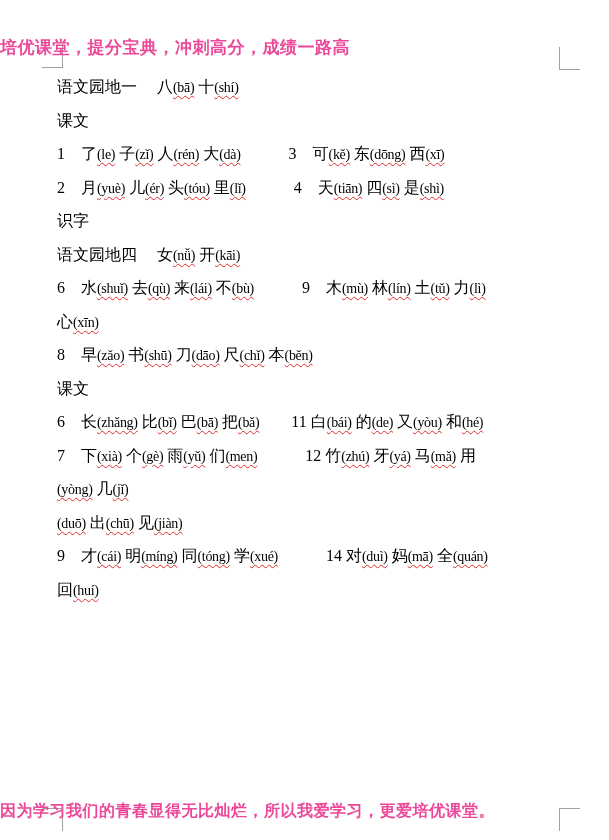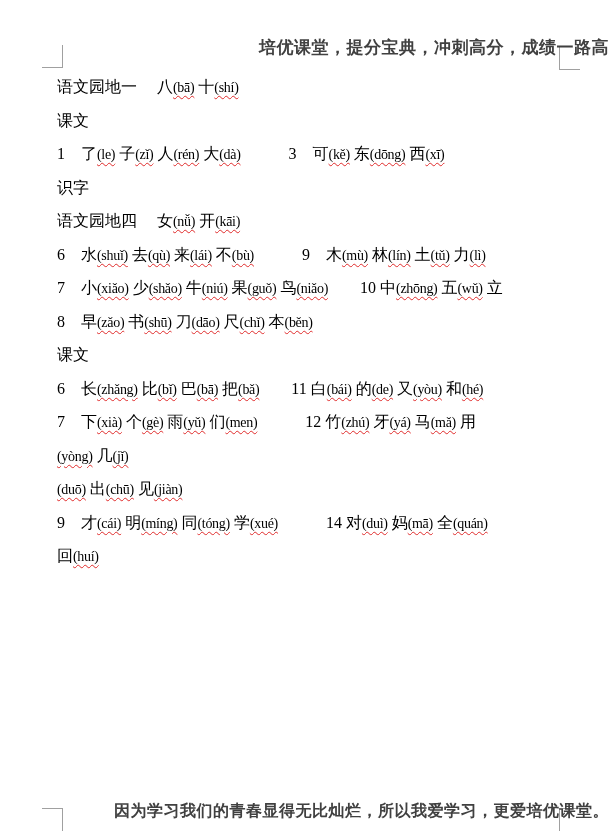--- a/index.html
+++ b/index.html
@@ -13,23 +13,23 @@
     height: 840px;
     background: #ffffff;
     overflow: hidden;
     font-family: "Liberation Serif", "DejaVu Serif", serif;
     color: #000000;
   }
   .slogan {
     position: absolute;
     left: 0;
     width: 100%;
-    text-align: right;
+    text-align: left;
     font-weight: bold;
-    color: #404040;
+    color: #ec4899;
     font-family: "Liberation Sans", "DejaVu Sans", sans-serif;
   }
   .slogan.header { top: 36px; font-size: 17px; letter-spacing: 0.5px; }
   .slogan.footer { top: 801px; font-size: 16px; letter-spacing: 0.5px; }
   .doc-body {
     position: absolute;
     top: 70px;
     left: 57px;
     right: 30px;
   }
@@ -67,24 +67,25 @@
   <span class="crop-mark tr"></span>
   <span class="crop-mark bl"></span>
   <span class="crop-mark br"></span>
 
   <div class="slogan header">培优课堂，提分宝典，冲刺高分，成绩一路高</div>
 
   <div class="doc-body">
     <div class="line rich">语文园地一　 八<span class="py">(bā)</span> 十<span class="py">(shí)</span></div>
     <div class="line rich">课文</div>
     <div class="line rich">1　了<span class="py">(le)</span> 子<span class="py">(zǐ)</span> 人<span class="py">(rén)</span> 大<span class="py">(dà)</span>　　　3　可<span class="py">(kě)</span> 东<span class="py">(dōng)</span> 西<span class="py">(xī)</span></div>
+    <div class="line rich">2　月<span class="py">(yuè)</span> 儿<span class="py">(ér)</span> 头<span class="py">(tóu)</span> 里<span class="py">(lǐ)</span>　　　4　天<span class="py">(tiān)</span> 四<span class="py">(sì)</span> 是<span class="py">(shì)</span></div>
     <div class="line rich">识字</div>
     <div class="line rich">语文园地四　 女<span class="py">(nǚ)</span> 开<span class="py">(kāi)</span></div>
     <div class="line rich">6　水<span class="py">(shuǐ)</span> 去<span class="py">(qù)</span> 来<span class="py">(lái)</span> 不<span class="py">(bù)</span>　　　9　木<span class="py">(mù)</span> 林<span class="py">(lín)</span> 土<span class="py">(tǔ)</span> 力<span class="py">(lì)</span></div>
-    <div class="line rich">7　小<span class="py">(xiǎo)</span> 少<span class="py">(shǎo)</span> 牛<span class="py">(niú)</span> 果<span class="py">(guǒ)</span> 鸟<span class="py">(niǎo)</span>　　10 中<span class="py">(zhōng)</span> 五<span class="py">(wǔ)</span> 立</div>
+    <div class="line rich">心<span class="py">(xīn)</span></div>
     <div class="line rich">8　早<span class="py">(zǎo)</span> 书<span class="py">(shū)</span> 刀<span class="py">(dāo)</span> 尺<span class="py">(chǐ)</span> 本<span class="py">(běn)</span></div>
     <div class="line rich">课文</div>
     <div class="line rich">6　长<span class="py">(zhǎng)</span> 比<span class="py">(bǐ)</span> 巴<span class="py">(bā)</span> 把<span class="py">(bǎ)</span>　　11 白<span class="py">(bái)</span> 的<span class="py">(de)</span> 又<span class="py">(yòu)</span> 和<span class="py">(hé)</span></div>
     <div class="line rich">7　下<span class="py">(xià)</span> 个<span class="py">(gè)</span> 雨<span class="py">(yǔ)</span> 们<span class="py">(men)</span>　　　12 竹<span class="py">(zhú)</span> 牙<span class="py">(yá)</span> 马<span class="py">(mǎ)</span> 用</div>
     <div class="line rich"><span class="py">(yòng)</span> 几<span class="py">(jǐ)</span></div>
     <div class="line rich"><span class="py">(duō)</span> 出<span class="py">(chū)</span> 见<span class="py">(jiàn)</span></div>
     <div class="line rich">9　才<span class="py">(cái)</span> 明<span class="py">(míng)</span> 同<span class="py">(tóng)</span> 学<span class="py">(xué)</span>　　　14 对<span class="py">(duì)</span> 妈<span class="py">(mā)</span> 全<span class="py">(quán)</span></div>
     <div class="line rich">回<span class="py">(huí)</span></div>
   </div>
 

